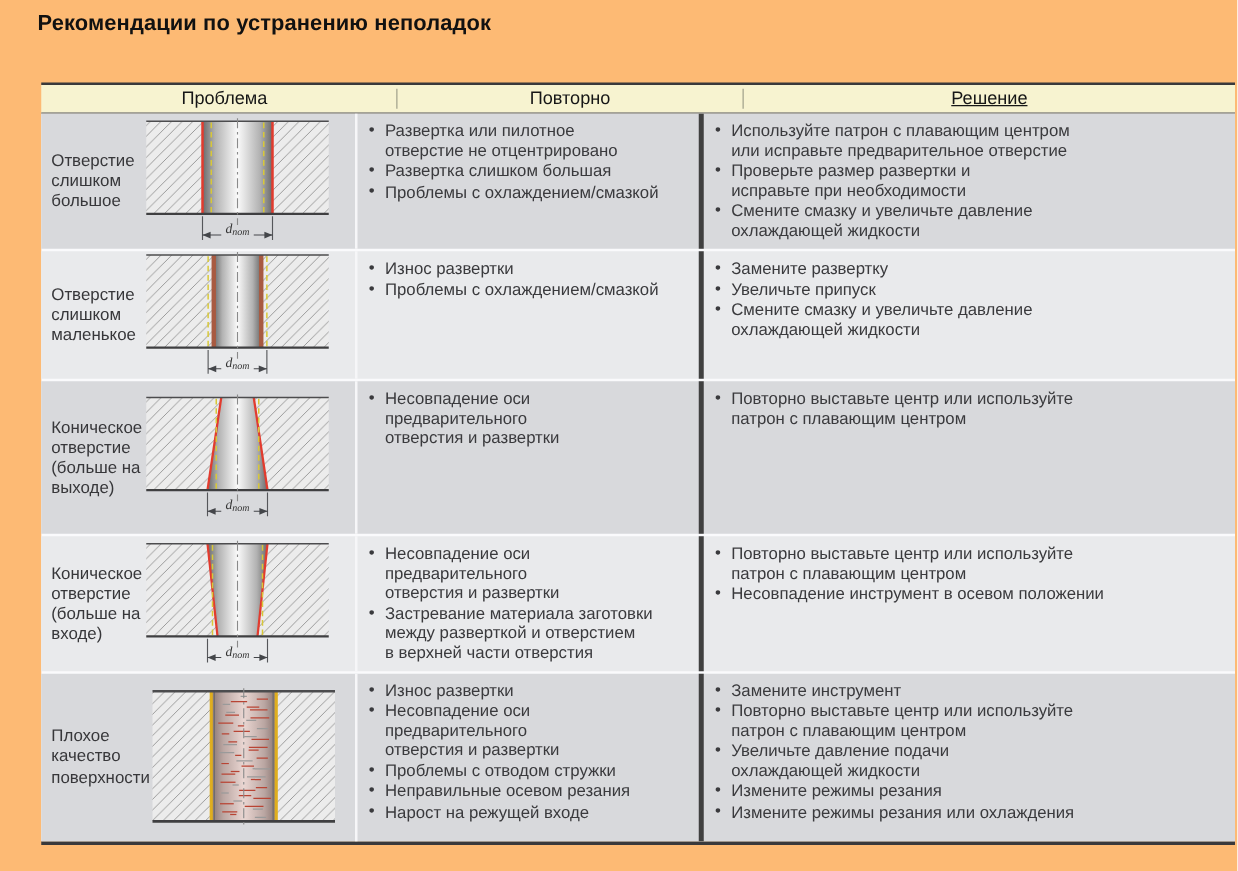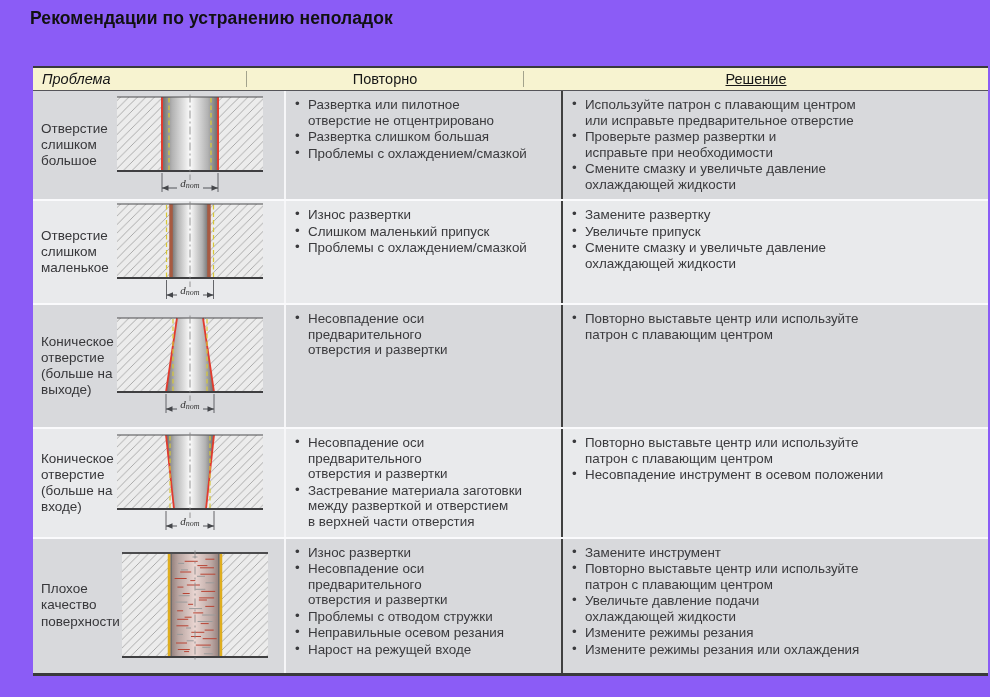--- a/index.html
+++ b/index.html
@@ -1,39 +1,39 @@
 <!DOCTYPE html>
 <html><head>
 <meta charset="utf-8">
 <style>
   html,body{margin:0;padding:0;background:#ffffff;}
   body{width:990px;height:697px;overflow:hidden;font-family:"Liberation Sans",sans-serif;}
-  .page{position:relative;width:990px;height:697px;background:#8b5cf6;}
+  .page{position:relative;width:990px;height:697px;background:#fdba74;}
   .title{position:absolute;left:30px;top:8px;margin:0;font-size:17.5px;font-weight:bold;color:#111;letter-spacing:.1px;}
   .table{position:absolute;left:33px;top:66px;width:955px;border-top:2px solid #39393b;border-bottom:3px solid #39393b;}
   .thead{display:flex;background:#f7f3d0;height:22px;align-items:center;border-bottom:1px solid #55555a;font-size:14.5px;color:#161616;}
   .th{box-sizing:border-box;}
-  .th-problem{width:214px;padding-left:9px;text-align:left;border-right:1px solid #a3a38c;font-style:italic;}
+  .th-problem{width:285px;padding-left:9px;text-align:center;border-right:1px solid #a3a38c;}
   .th-cause{width:277px;text-align:center;border-right:1px solid #a3a38c;}
   .th-solution{flex:1;text-align:center;text-decoration:underline;}
   .tbody{background:#fafafc;}
   .row{display:flex;}
   .row + .row{margin-top:2px;}
   .row:nth-child(odd){background:#d8d9dc;}
   .row:nth-child(even){background:#e9eaec;}
   .row:nth-child(1){min-height:108px;}
   .row:nth-child(2){min-height:97px;}
   .row:nth-child(3){min-height:122px;}
   .row:nth-child(4){min-height:106px;}
   .row:nth-child(5){min-height:134px;}
   .cell{box-sizing:border-box;}
   .c-problem{width:253px;display:flex;align-items:center;justify-content:space-between;border-right:2px solid #f6f6f8;padding-right:19px;}
   .plabel{width:95px;padding-left:8px;box-sizing:content-box;font-size:13.5px;color:#37373a;line-height:1.2;white-space:pre-line;}
   .diagram{width:150px;display:flex;align-items:center;justify-content:center;}
-  .c-cause{width:277px;border-right:2px solid #404040;padding:6px 14px 6px 0;}
+  .c-cause{width:277px;border-right:4px solid #404040;padding:6px 14px 6px 0;}
   .c-solution{flex:1;padding:6px 6px 6px 0;}
   ul.blist{margin:0;padding:0;list-style:none;font-size:13.4px;color:#3a3a3d;line-height:1.16;}
   ul.blist li{position:relative;padding-left:22px;margin:0 0 1px 0;white-space:pre-line;}
   ul.blist li::before{content:"\2022";position:absolute;left:9px;top:-1px;color:#3a3a3d;}
 </style>
 </head>
 <body>
 
 <div class="page">
   <h1 class="title">Рекомендации по устранению неполадок</h1>
@@ -139,21 +139,20 @@
                 <line x1="88" y1="94" x2="98.5" y2="94" stroke="#44464a" stroke-width="0.9"></line>
                 <polygon points="51.5,94 58,91.3 58,96.7" fill="#44464a"></polygon>
                 <polygon points="98.5,94 92,91.3 92,96.7" fill="#44464a"></polygon>
                 <text x="75" y="92.5" text-anchor="middle" font-family="Liberation Serif, serif" font-style="italic" font-size="11" fill="#333">d<tspan font-size="8" dy="1.5">nom</tspan></text>
               </svg>
             </div>
     </div>
     <div class="cell c-cause">
       <ul class="blist">
               <li>Износ развертки</li>
-              <li>Слишком маленький припуск</li>
               <li>Проблемы с охлаждением/смазкой</li>
             </ul>
     </div>
     <div class="cell c-solution">
       <ul class="blist">
               <li>Замените развертку</li>
               <li>Увеличьте припуск</li>
               <li>Смените смазку и увеличьте давление
 охлаждающей жидкости</li>
             </ul>

